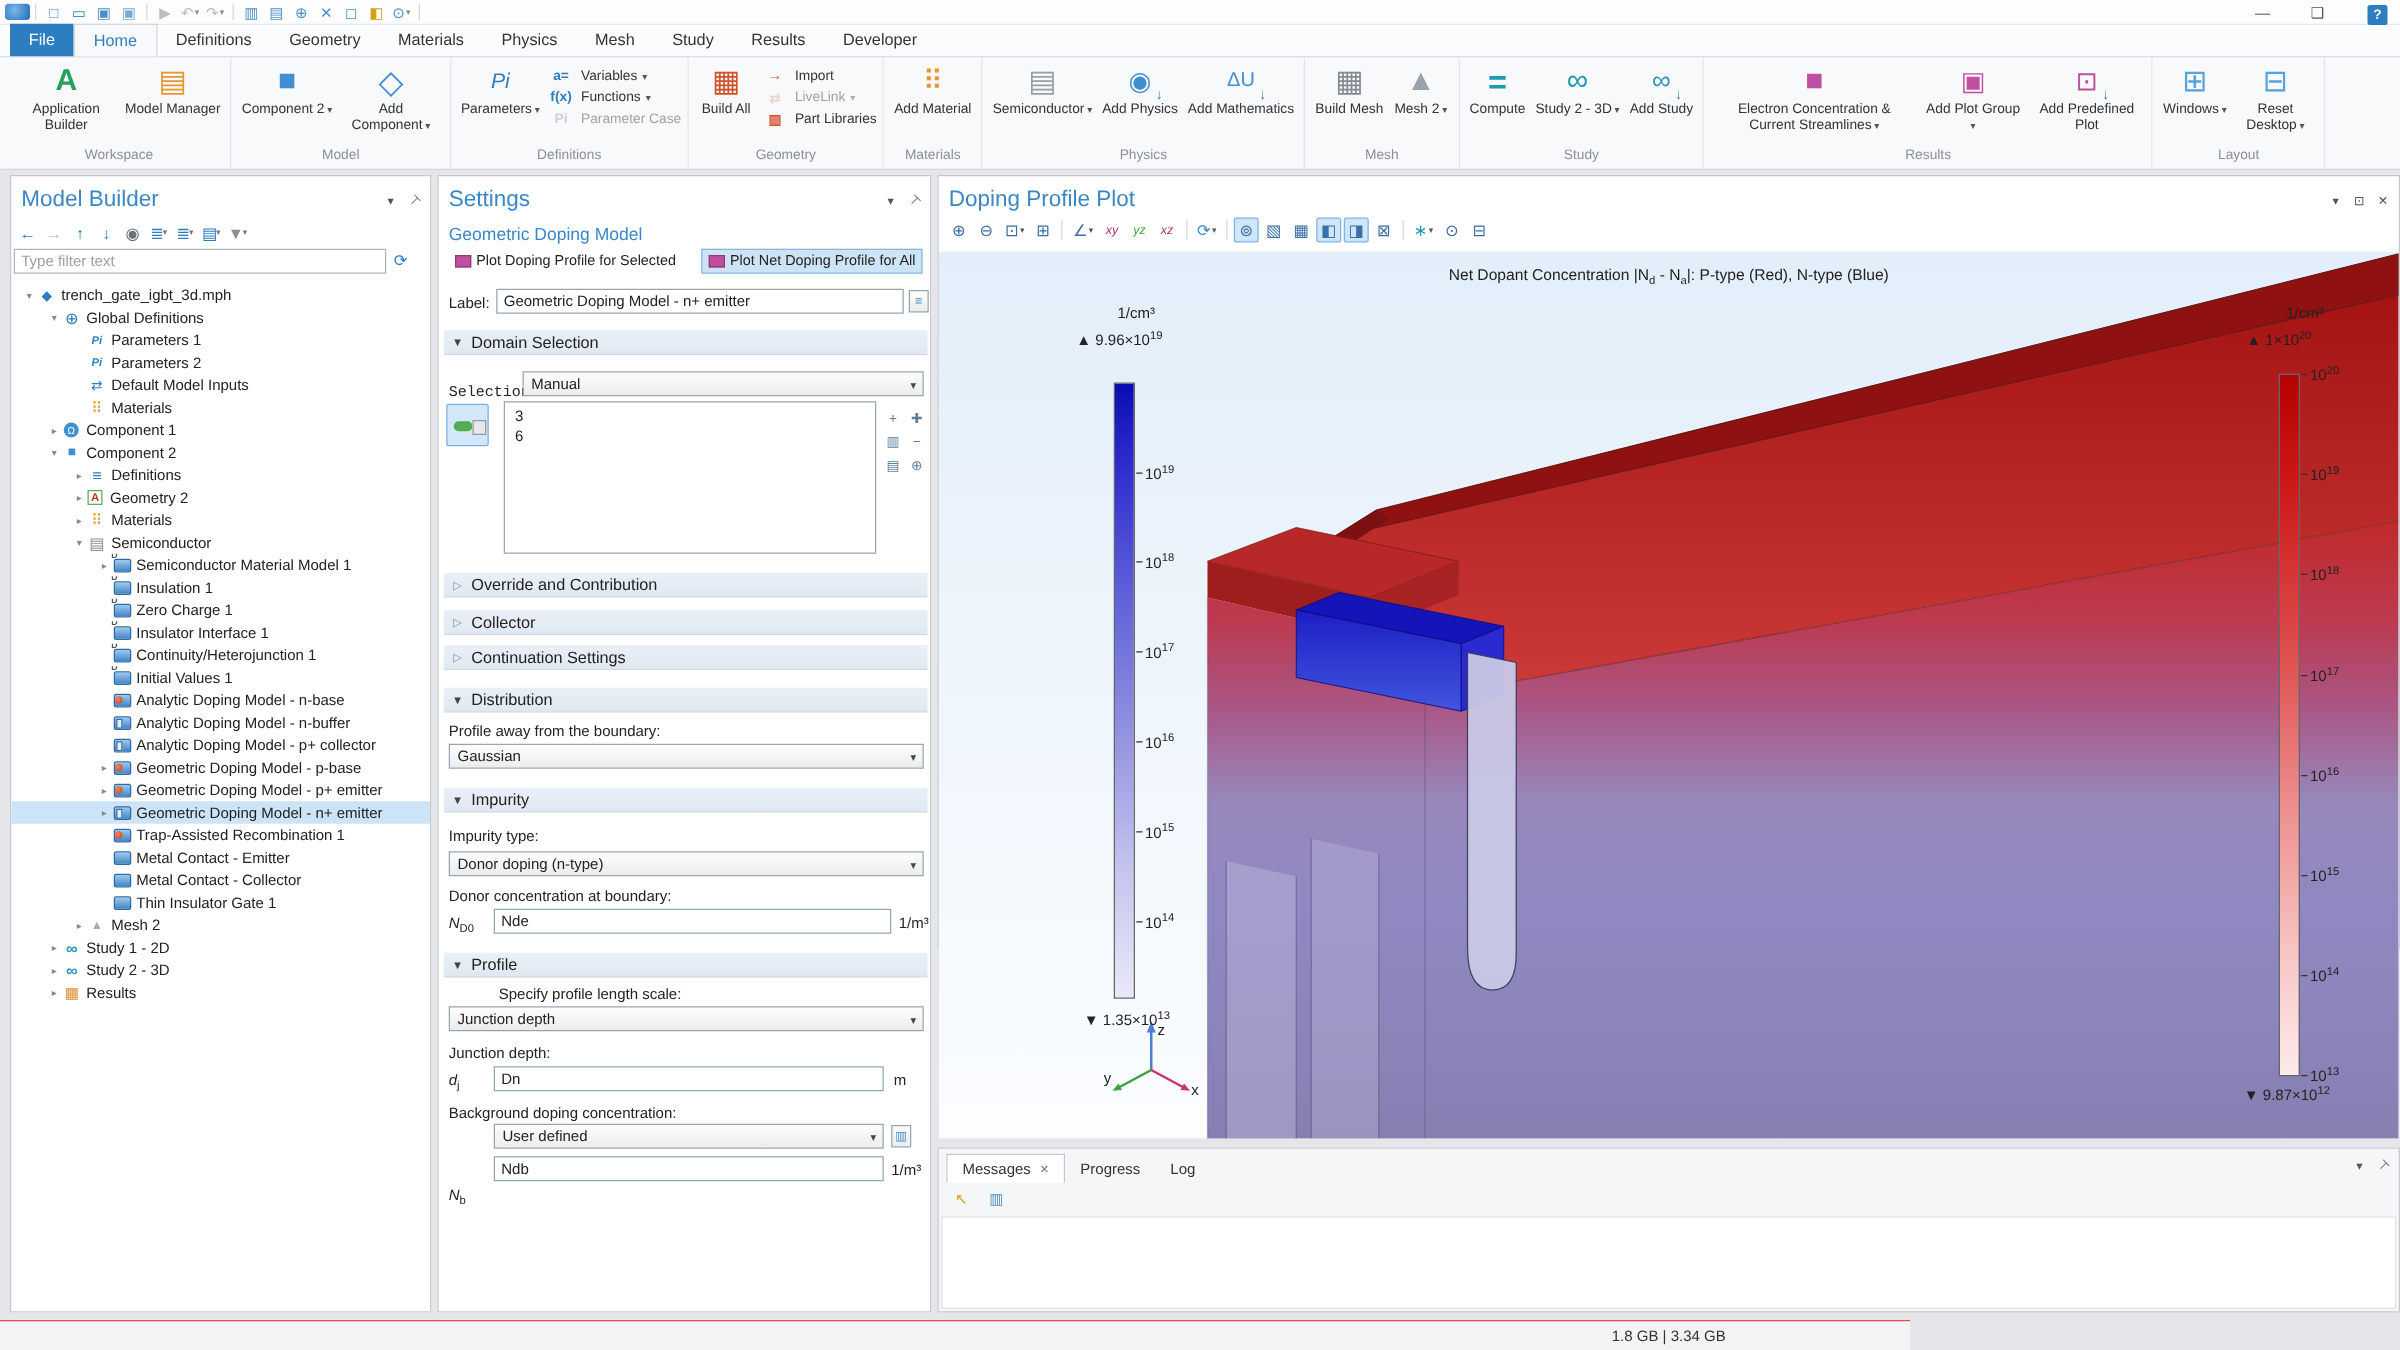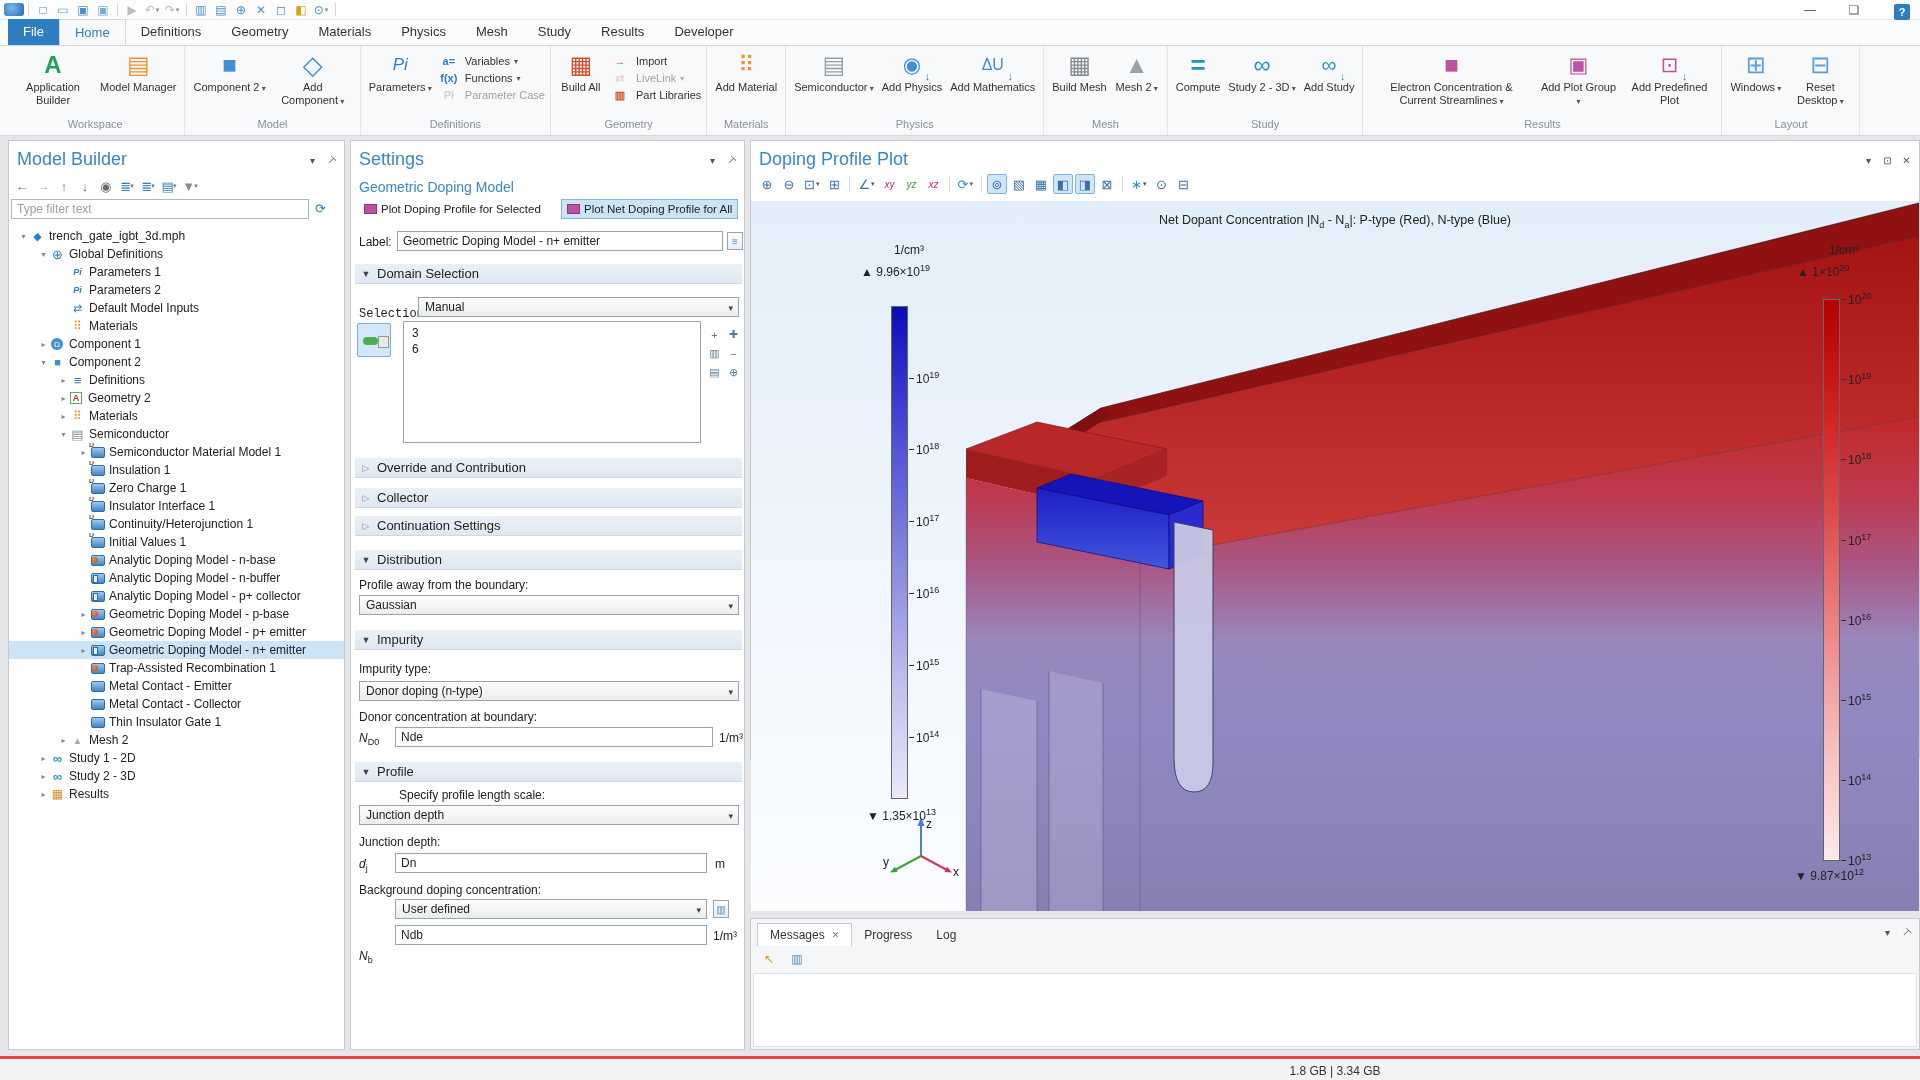--- a/index.html
+++ b/index.html
@@ -142,22 +142,22 @@
   .cbl sup{font-size:9px;}
   .cbtick{position:absolute;width:5px;height:1px;background:#333;}
   
   #msgtabs{position:absolute;left:6px;top:3px;display:flex;align-items:flex-end;height:24px;}
   .mtab{height:23px;line-height:22px;padding:0 12px;font-size:12px;color:#333;display:flex;align-items:center;gap:7px;margin-top:38px;}
   .mtab.active{background:#fff;border:1px solid #c6cacf;border-bottom:none;}
   .mclose{font-size:9px;color:#777;}
   #msgicons{position:absolute;left:8px;top:32px;display:flex;gap:8px;}
   #msgcontent{position:absolute;left:2px;right:2px;top:54px;bottom:2px;background:#fff;border:1px solid #dfe2e5;}
   
-  #statusbar{position:absolute;left:0;top:1056px;width:1920px;height:24px;background:#f2f3f4;
-    border-top:3px solid #ef4444;}
+  #statusbar{position:absolute;left:0;top:1056px;width:1528px;height:24px;background:#f2f3f4;
+    border-top:1px solid #ef4444;}
   #memtext{position:absolute;left:750px;width:1170px;top:0;height:24px;line-height:24px;
     text-align:center;font-size:12px;color:#333;}
 </style>
 </head>
 <body>
 
 <div id="titlebar">
   <span id="qat" style="display:flex;align-items:center;">
       <span class="qicon qlogo"></span>
       <span class="qsep"></span>

